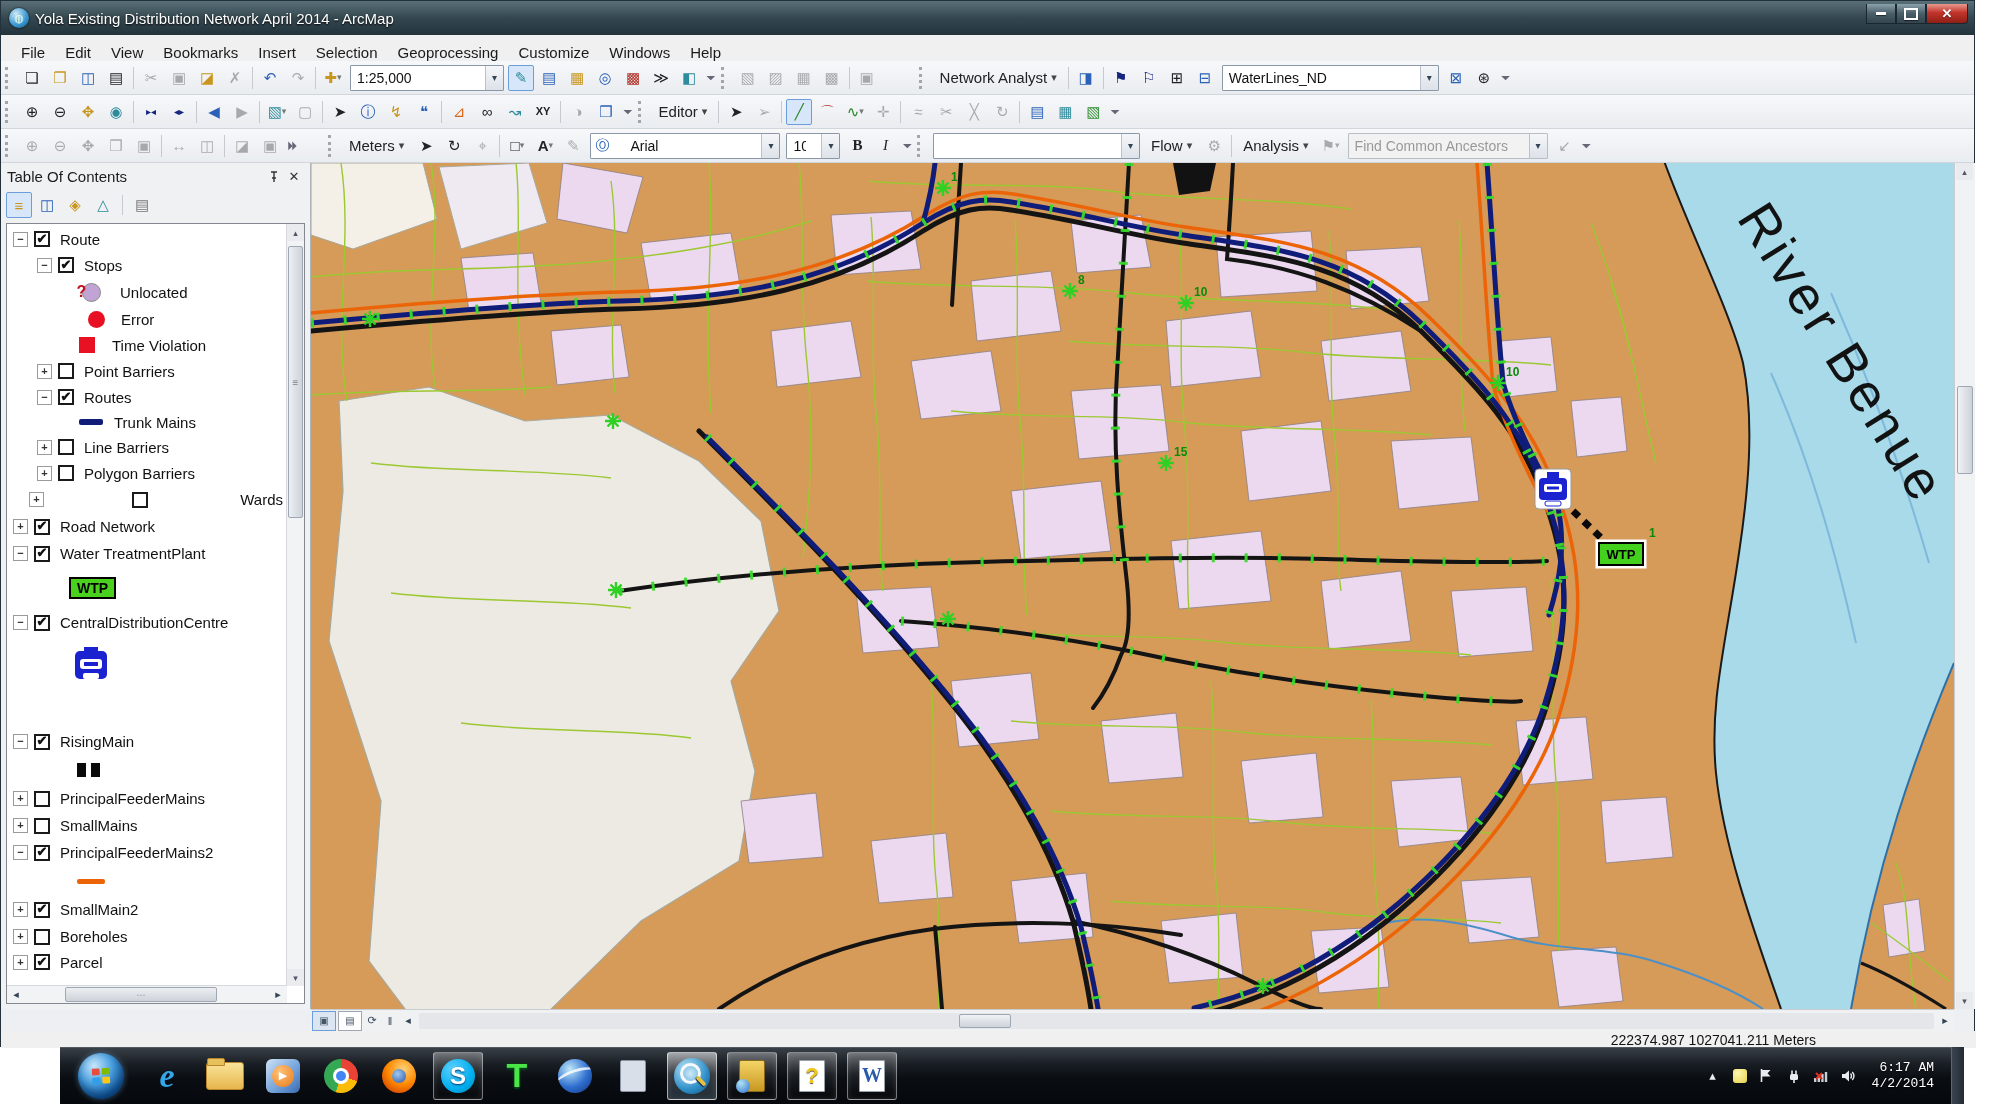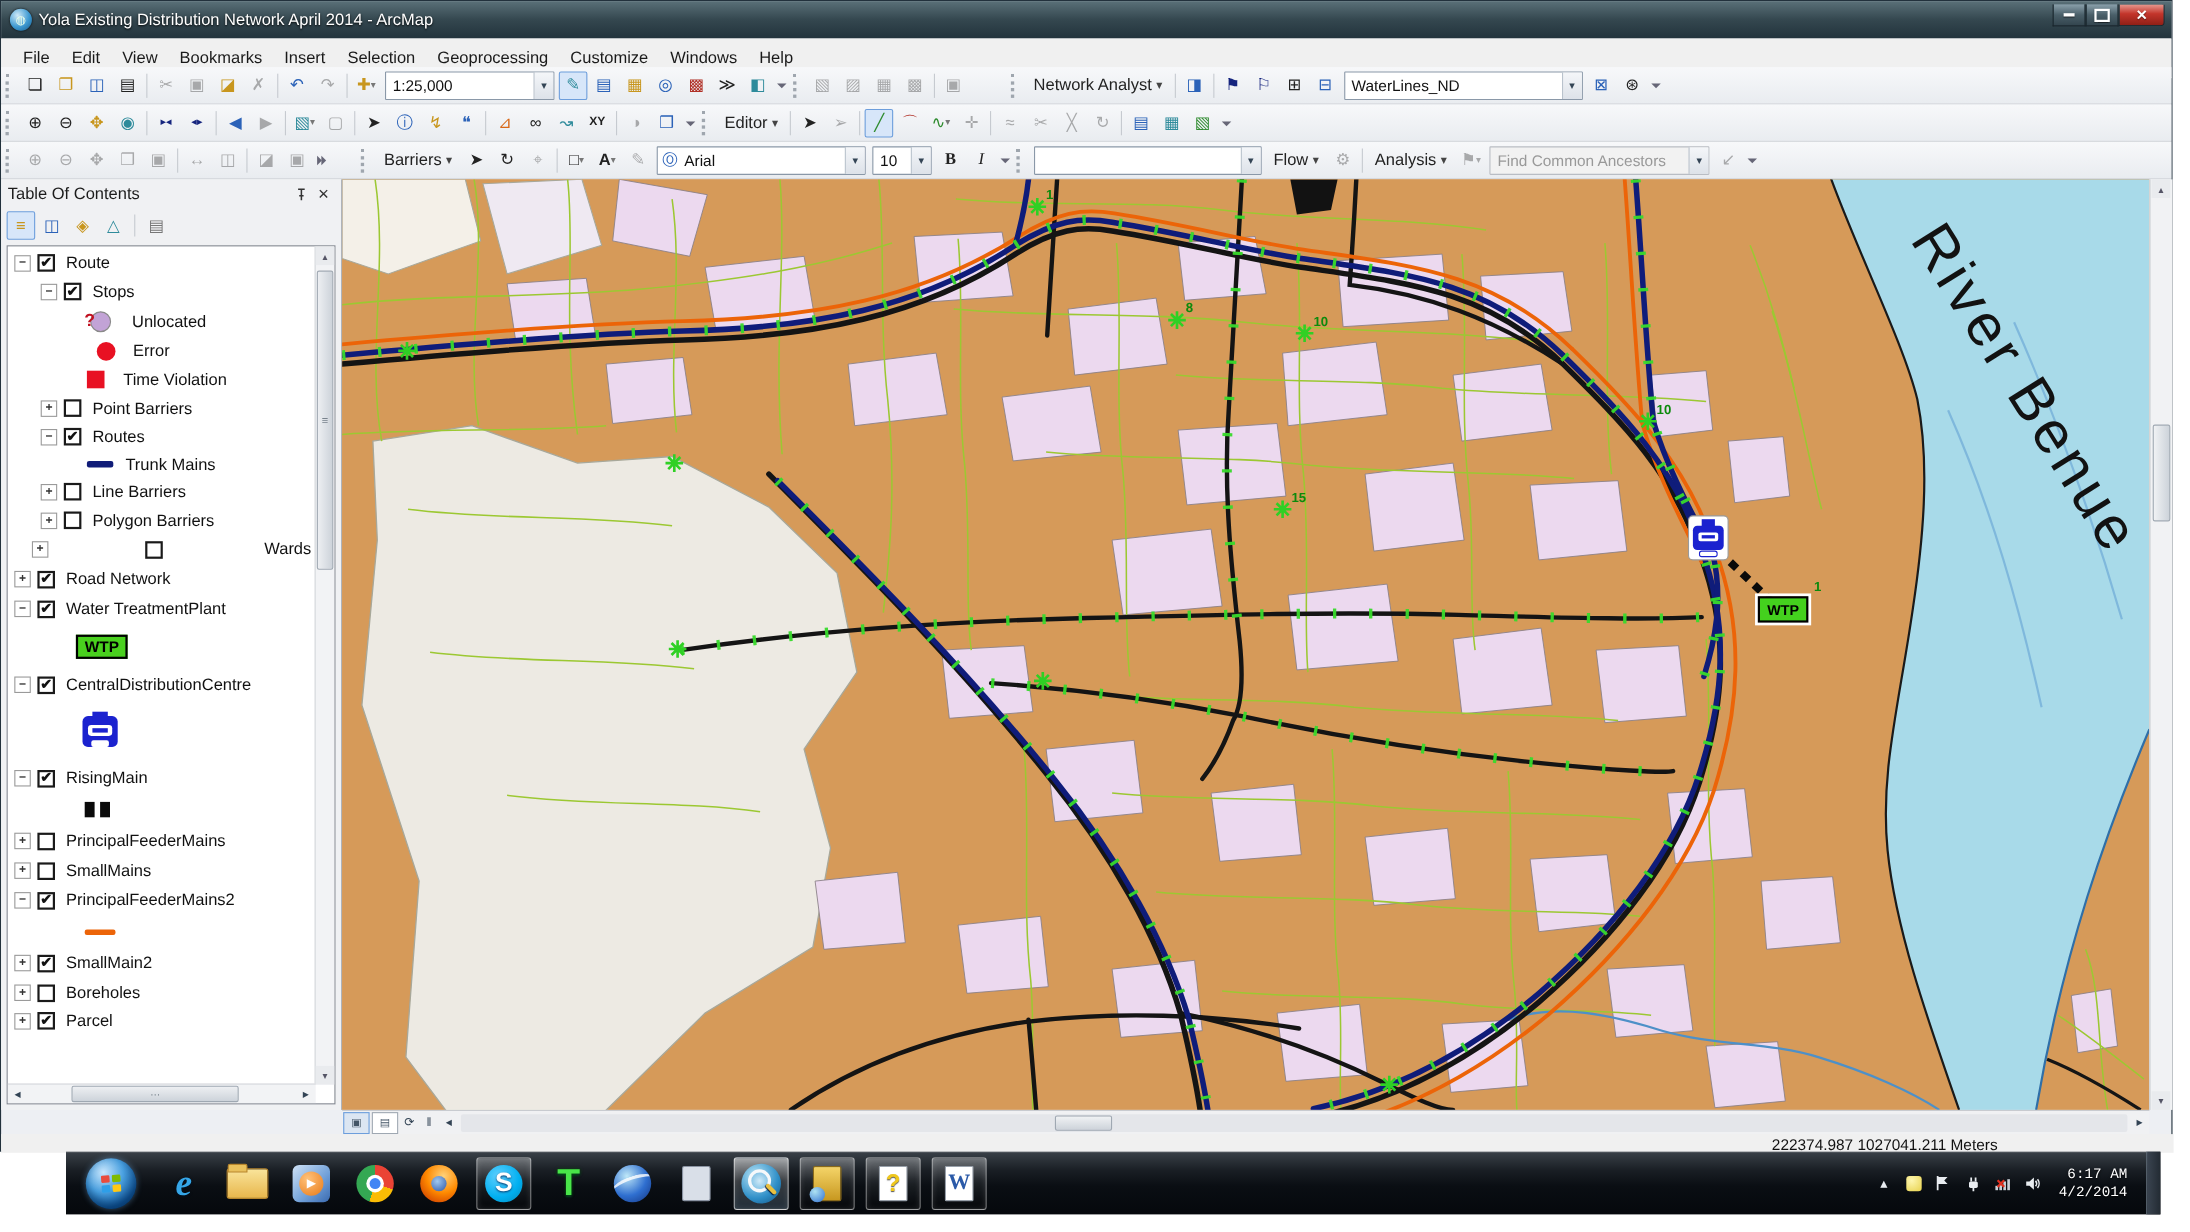--- a/index.html
+++ b/index.html
@@ -22,21 +22,21 @@
   
   .tb{position:absolute;left:0;width:100%;height:34px;background:linear-gradient(#F7F8FA,#E9ECF0);border-bottom:1px solid #D2D5DA;display:flex;align-items:center;box-sizing:border-box;font-size:14px;}
   #tb1{top:60px;} #tb2{top:94px;} #tb3{top:128px;}
   .grip{width:5px;height:22px;border-left:3px dotted #9FA6AE;margin:0 5px 0 4px;}
   .sep{width:1px;height:22px;background:#C6CAD0;margin:0 3px;}
   .btn{min-width:24px;height:24px;margin:0 1px;display:inline-flex;align-items:center;justify-content:center;border:1px solid transparent;border-radius:2px;color:#333;font-size:15px;line-height:1;cursor:default;}
   .btn.pressed{border-color:#6D9EDC;background:#D7E6F9;}
   .btn.dis{opacity:.38;filter:grayscale(.8);}
   .lblbtn{display:inline-flex;align-items:center;gap:4px;padding:2px 7px;font-size:15px;color:#222;border:1px solid transparent;border-radius:2px;}
   .lblbtn .da{font-size:11px;color:#444;}
-  .combo{height:24px;background:#fff;border:1px solid #8A98A8;display:inline-flex;align-items:center;font-size:14px;color:#111;margin:0 3px;border-radius:1px;}
+  .combo{height:24px;background:#fff;border:1px solid #8A98A8;display:inline-flex;align-items:center;font-size:14px;color:#111;margin:0 3px;border-radius:1px;gap:15px;}
   .combo .cv{padding:0 6px;white-space:nowrap;overflow:hidden;flex:1;}
   .combo .arr{width:17px;align-self:stretch;background:linear-gradient(#F4F6F9,#DDE2E9);border-left:1px solid #B9C2CC;display:flex;align-items:center;justify-content:center;font-size:10px;color:#345;}
   .combo.dis{background:#F2F2F2;color:#999;border-color:#B9BDC4;}
   .combo.dis .cv{color:#999;}
   .ovf{font-size:12px;color:#667;margin:0 3px;letter-spacing:-2px;}
   .c-blue{color:#2B62B8;} .c-gold{color:#C8961E;} .c-red{color:#B03026;} .c-green{color:#2E8B2E;}
   .c-teal{color:#2E8B9B;} .c-navy{color:#15247E;} .c-orange{color:#D86818;} .c-dark{color:#222;} .c-gray{color:#777;}
   
   #toc{position:absolute;left:0;top:162px;width:310px;height:846px;background:#F0F1F3;border-right:1px solid #AEB3BA;box-sizing:border-box;}
   .toc-head{height:27px;display:flex;align-items:center;padding:0 6px;font-size:15px;color:#1c1c1c;}
@@ -422,21 +422,21 @@
     <span class="btn dis">
           <span>◪</span>
         </span>
     <span class="btn dis">
           <span>▣</span>
         </span>
     <span class="ovf">⏵⏵</span>
     <span style="width:26px;"></span>
     <span class="grip"></span>
     <span class="lblbtn">
-          <span>Barriers</span>
+          <span>Meters</span>
           <span class="da">▾</span>
         </span>
     <span class="btn">
           <span class="c-dark">➤</span>
         </span>
     <span class="btn">
           <span class="c-dark">↻</span>
         </span>
     <span class="btn dis">
           <span>⌖</span>
@@ -613,21 +613,21 @@
           <span class="sym">
             <svg width="40" height="40" viewBox="0 0 40 40">
               <rect x="4" y="6" width="32" height="28" rx="5" fill="#1B22CF"></rect>
               <rect x="13" y="2" width="14" height="8" fill="#1B22CF"></rect>
               <rect x="9" y="14" width="22" height="10" rx="3" fill="#fff"></rect>
               <rect x="13" y="17" width="14" height="4" fill="#1B22CF"></rect>
               <rect x="12" y="28" width="16" height="6" rx="2" fill="#fff"></rect>
             </svg>
           </span>
         </div>
-        <div class="trow" style="padding-left:6px;height:27px;">
+        <div class="trow" style="padding-left:6px;height:27px;margin-top:34px;">
           <span class="ex minus"></span>
               <span class="cb on"></span>
               <span class="tlabel">RisingMain</span>
         </div>
         <div class="trow" style="padding-left:70px;height:30px;">
           <span class="sym">
                 <span class="dash-black"></span>
                 <span class="dash-black"></span>
               </span>
         </div>

